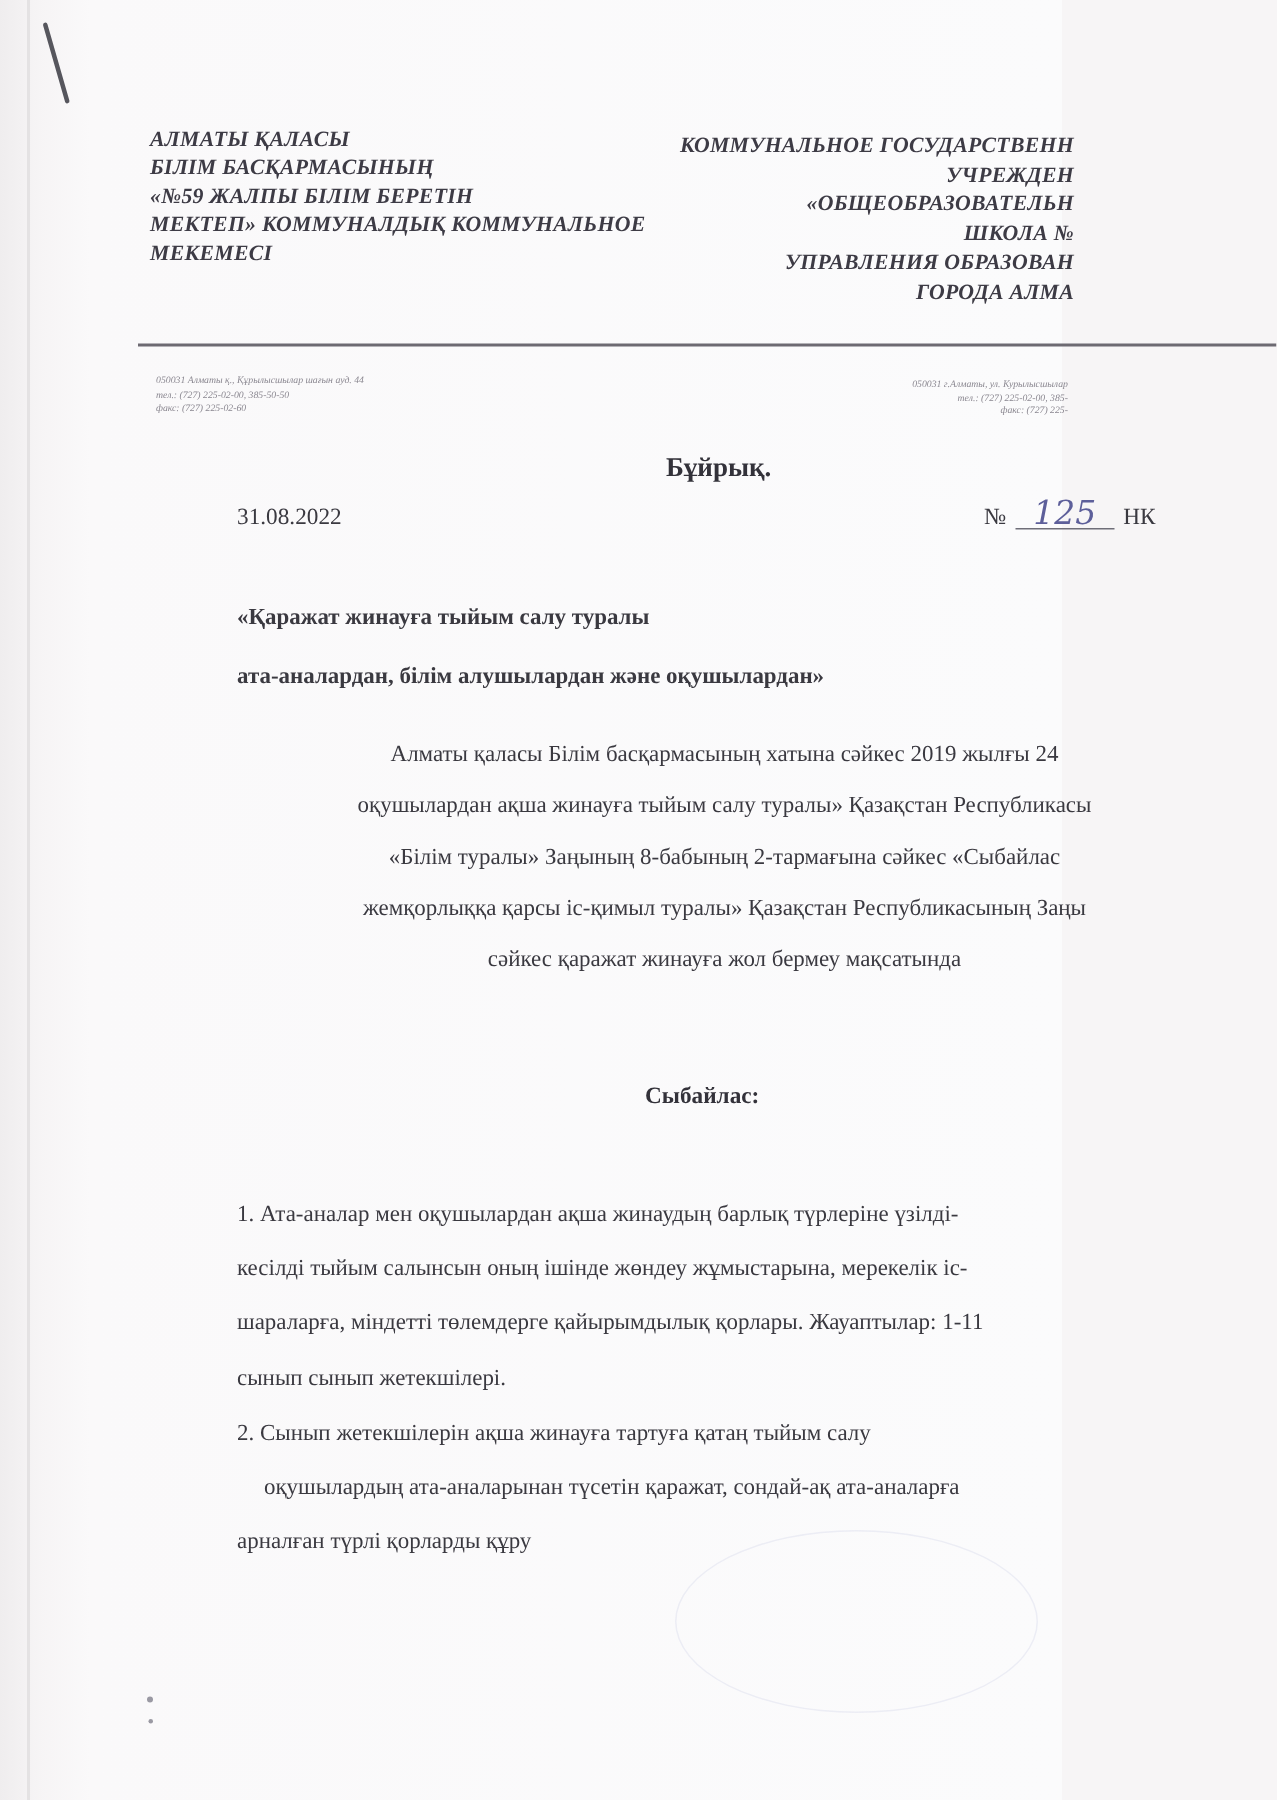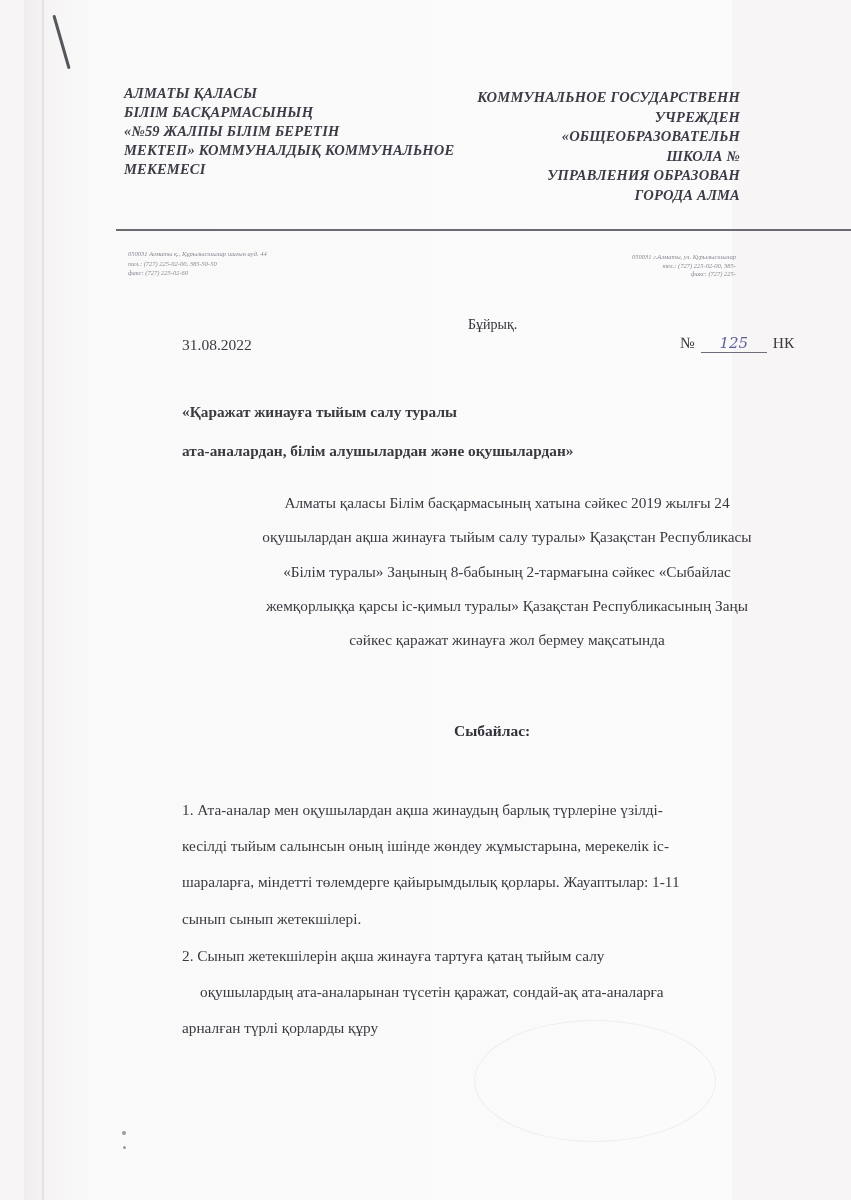--- a/index.html
+++ b/index.html
@@ -6,21 +6,20 @@
     body {
       width: 851px; height: 1200px; overflow: hidden;
       background: #f7f5f6;
       font-family: "Liberation Serif", serif;
       color: #2f2f36;
       position: relative;
     }
     .page {
       position: absolute; left: 0; top: 0; width: 708px; height: 1200px;
       background: linear-gradient(90deg, #efedee 0px, #f6f4f5 25px, #faf9fa 60px, #fbfbfc 100%);
-      margin-left: 24px;
     }
     .edge-line {
       position: absolute; left: 18px; top: 0; width: 2px; height: 1200px;
       background: #e4e2e3;
     }
     .pen-mark {
       position: absolute; left: 36px; top: 14px; width: 3px; height: 56px;
       background: #3a3a42; transform: rotate(-16deg); border-radius: 2px; opacity: .85;
     }
     .header-left {
@@ -43,34 +42,34 @@
     .addr-left {
       position: absolute; left: 104px; top: 249px;
       font-size: 6.5px; font-style: italic; line-height: 9.5px; color: #8a8790;
     }
     .addr-right {
       position: absolute; right: -4px; top: 253px; width: 200px; text-align: right;
       font-size: 6.5px; font-style: italic; line-height: 8.5px; color: #8a8790;
       white-space: nowrap;
     }
     .order-title {
-      position: absolute; left: 444px; top: 317px;
-      font-size: 14px; font-weight: normal; color: #33323a;
+      position: absolute; left: 444px; top: 301px;
+      font-size: 18px; font-weight: bold; color: #33323a;
     }
     .order-date {
       position: absolute; left: 158px; top: 336px; font-size: 15.5px; color: #3a3940;
     }
     .order-num {
       position: absolute; left: 656px; top: 334px; font-size: 15.5px; color: #3a3940;
       display: flex; align-items: baseline;
     }
     .order-num .num-val {
       display: inline-block; width: 66px; margin: 0 6px; text-align: center;
       border-bottom: 1px solid #6f6e78;
-      font-style: italic; color: #5d5f9a; font-size: 15px; line-height: 18px;
+      font-style: italic; color: #5d5f9a; font-size: 22px; line-height: 18px;
       font-family: "DejaVu Serif", serif;
     }
     .subject {
       position: absolute; left: 158px; top: 392px;
       font-size: 15.3px; line-height: 39px; color: #3a3940; font-weight: bold;
     }
     .body-text {
       position: absolute; left: 158px; top: 486px; width: 650px;
       font-size: 15.3px; line-height: 34.3px; color: #3a3940; text-align: center;
     }

